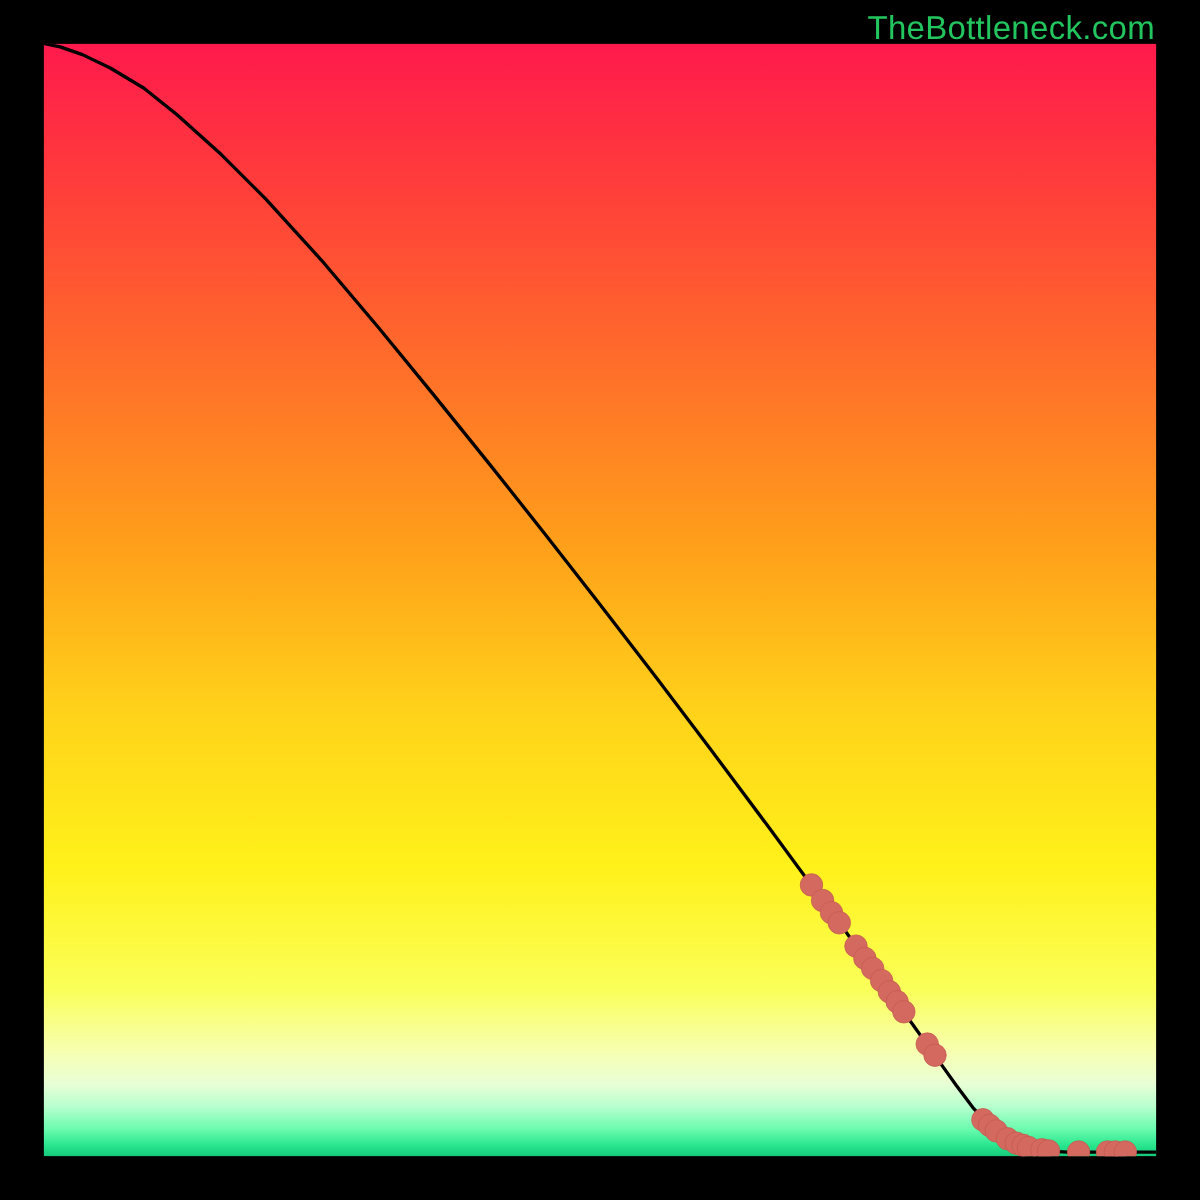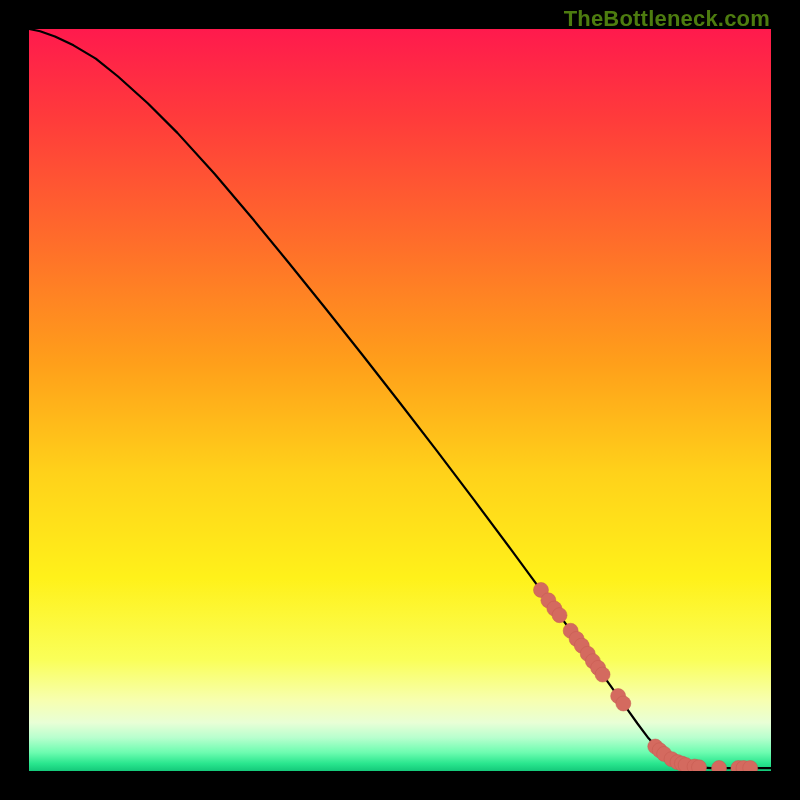--- a/index.html
+++ b/index.html
@@ -26,23 +26,23 @@
     overflow: hidden;
   }
   .gradient {
     position: absolute;
     inset: 0;
   }
   .watermark {
     position: absolute;
     top: 6px;
     right: 30px;
-    color: #4d7c0f;
+    color: #22c55e;
     font-size: 22px;
-    font-weight: 700;
+    font-weight: 400;
     letter-spacing: 0.2px;
   }
   svg.overlay {
     position: absolute;
     inset: 0;
   }
 </style>
 </head>
 <body>
 

